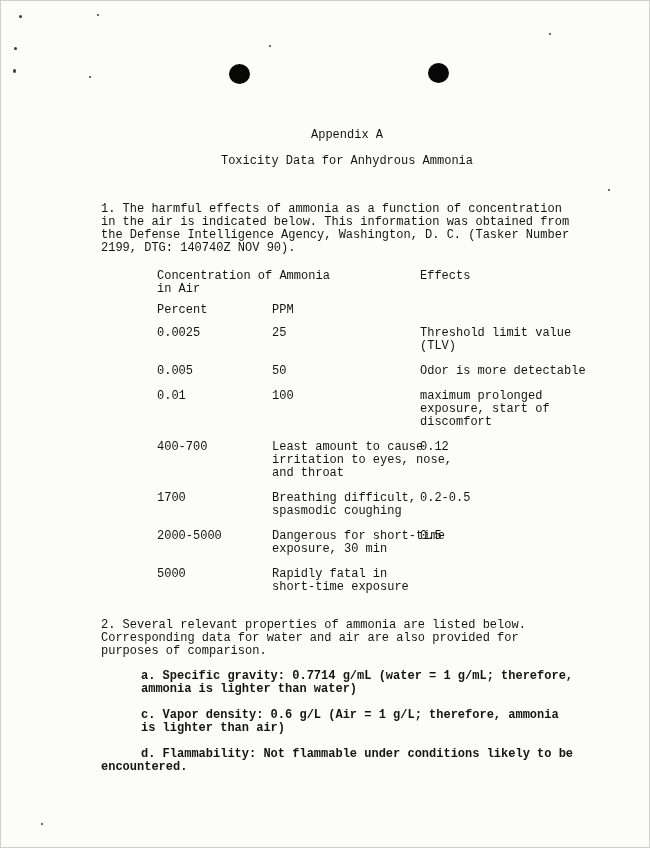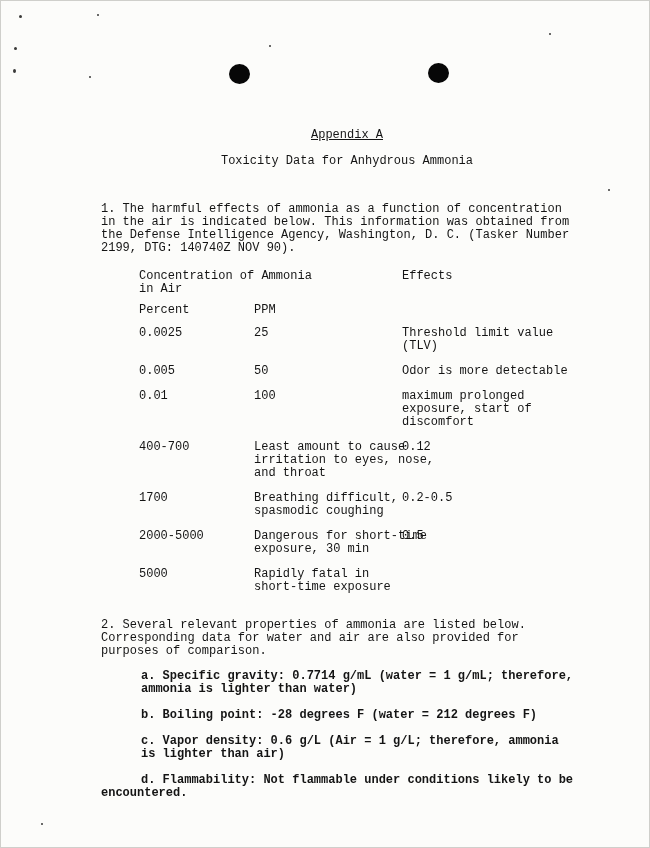--- a/index.html
+++ b/index.html
@@ -36,32 +36,31 @@
     left: 100px;
     top: 128px;
     width: 492px;
   }
   .pre { white-space: pre; }
   .doc-title {
     text-align: center;
     margin: 0 0 13px 0;
     font-weight: normal;
     font-size: 12px;
-    text-decoration: underline;
   }
   .doc-subtitle {
     text-align: center;
     margin: 0 0 35px 0;
     font-weight: normal;
     font-size: 12px;
   }
   .para { margin: 0 0 15px 0; }
   .para-2 { margin: 13px 0 12px 0; }
   .tox-table {
-    margin-left: 38px;
+    margin-left: 56px;
     display: grid;
     grid-template-columns: 115px 148px 1fr;
   }
   .tox-table .group-header { grid-column: 1 / 3; margin-bottom: 8px; }
   .tox-table .effects-header { grid-column: 3 / 4; margin-bottom: 8px; }
   .tox-table .subheader { margin-bottom: 10px; }
   .tox-table .cell { margin-bottom: 12px; }
   .prop-item { margin: 0 0 13px 40px; font-weight: bold; }
   .prop-item.outdent {
     margin-left: 0;
@@ -140,20 +139,19 @@
       <div class="cell pre">Rapidly fatal in
 short-time exposure</div>
     </div>
 
     <p class="para para-2 pre">2. Several relevant properties of ammonia are listed below.
 Corresponding data for water and air are also provided for
 purposes of comparison.</p>
 
     <div class="prop-item pre">a. Specific gravity: 0.7714 g/mL (water = 1 g/mL; therefore,
 ammonia is lighter than water)</div>
-    <div class="prop-item pre">b. Boiling point: -28 degrees F (water = 212 degrees F)</div>
     <div class="prop-item pre">c. Vapor density: 0.6 g/L (Air = 1 g/L; therefore, ammonia
 is lighter than air)</div>
     <div class="prop-item outdent pre">d. Flammability: Not flammable under conditions likely to be
 encountered.</div>
 
   </div>
 </div>
 
 </body></html>

